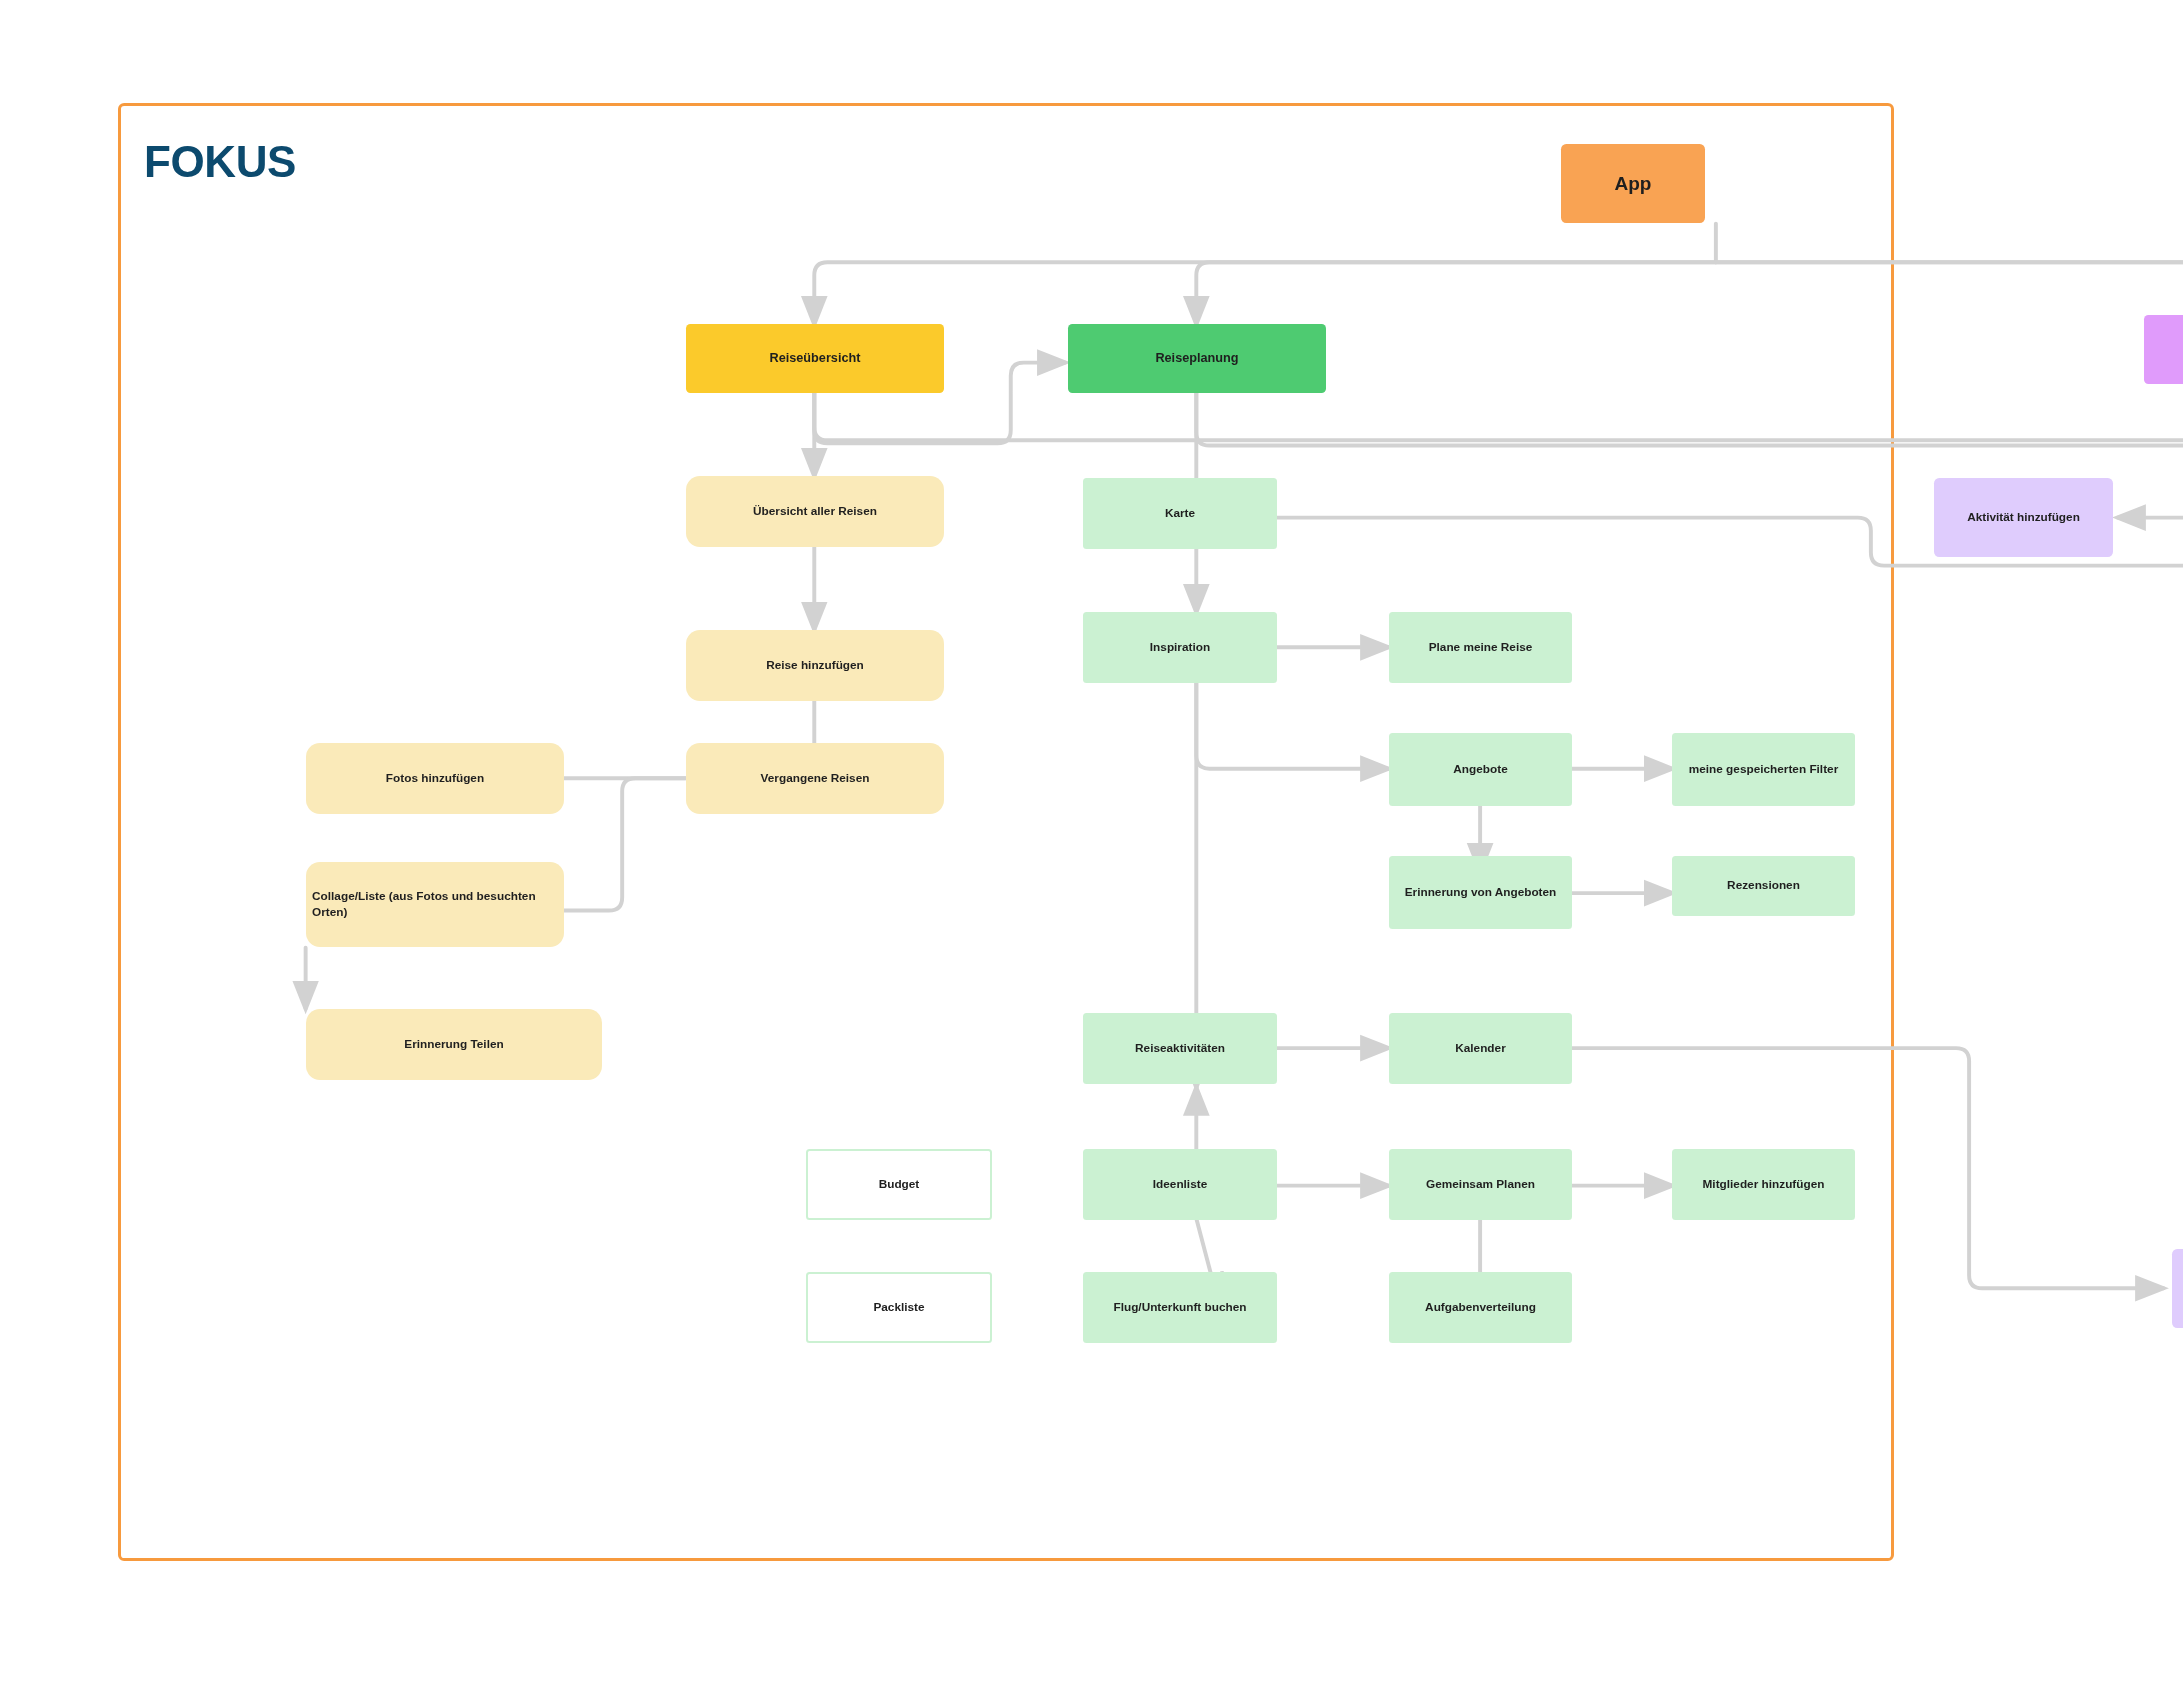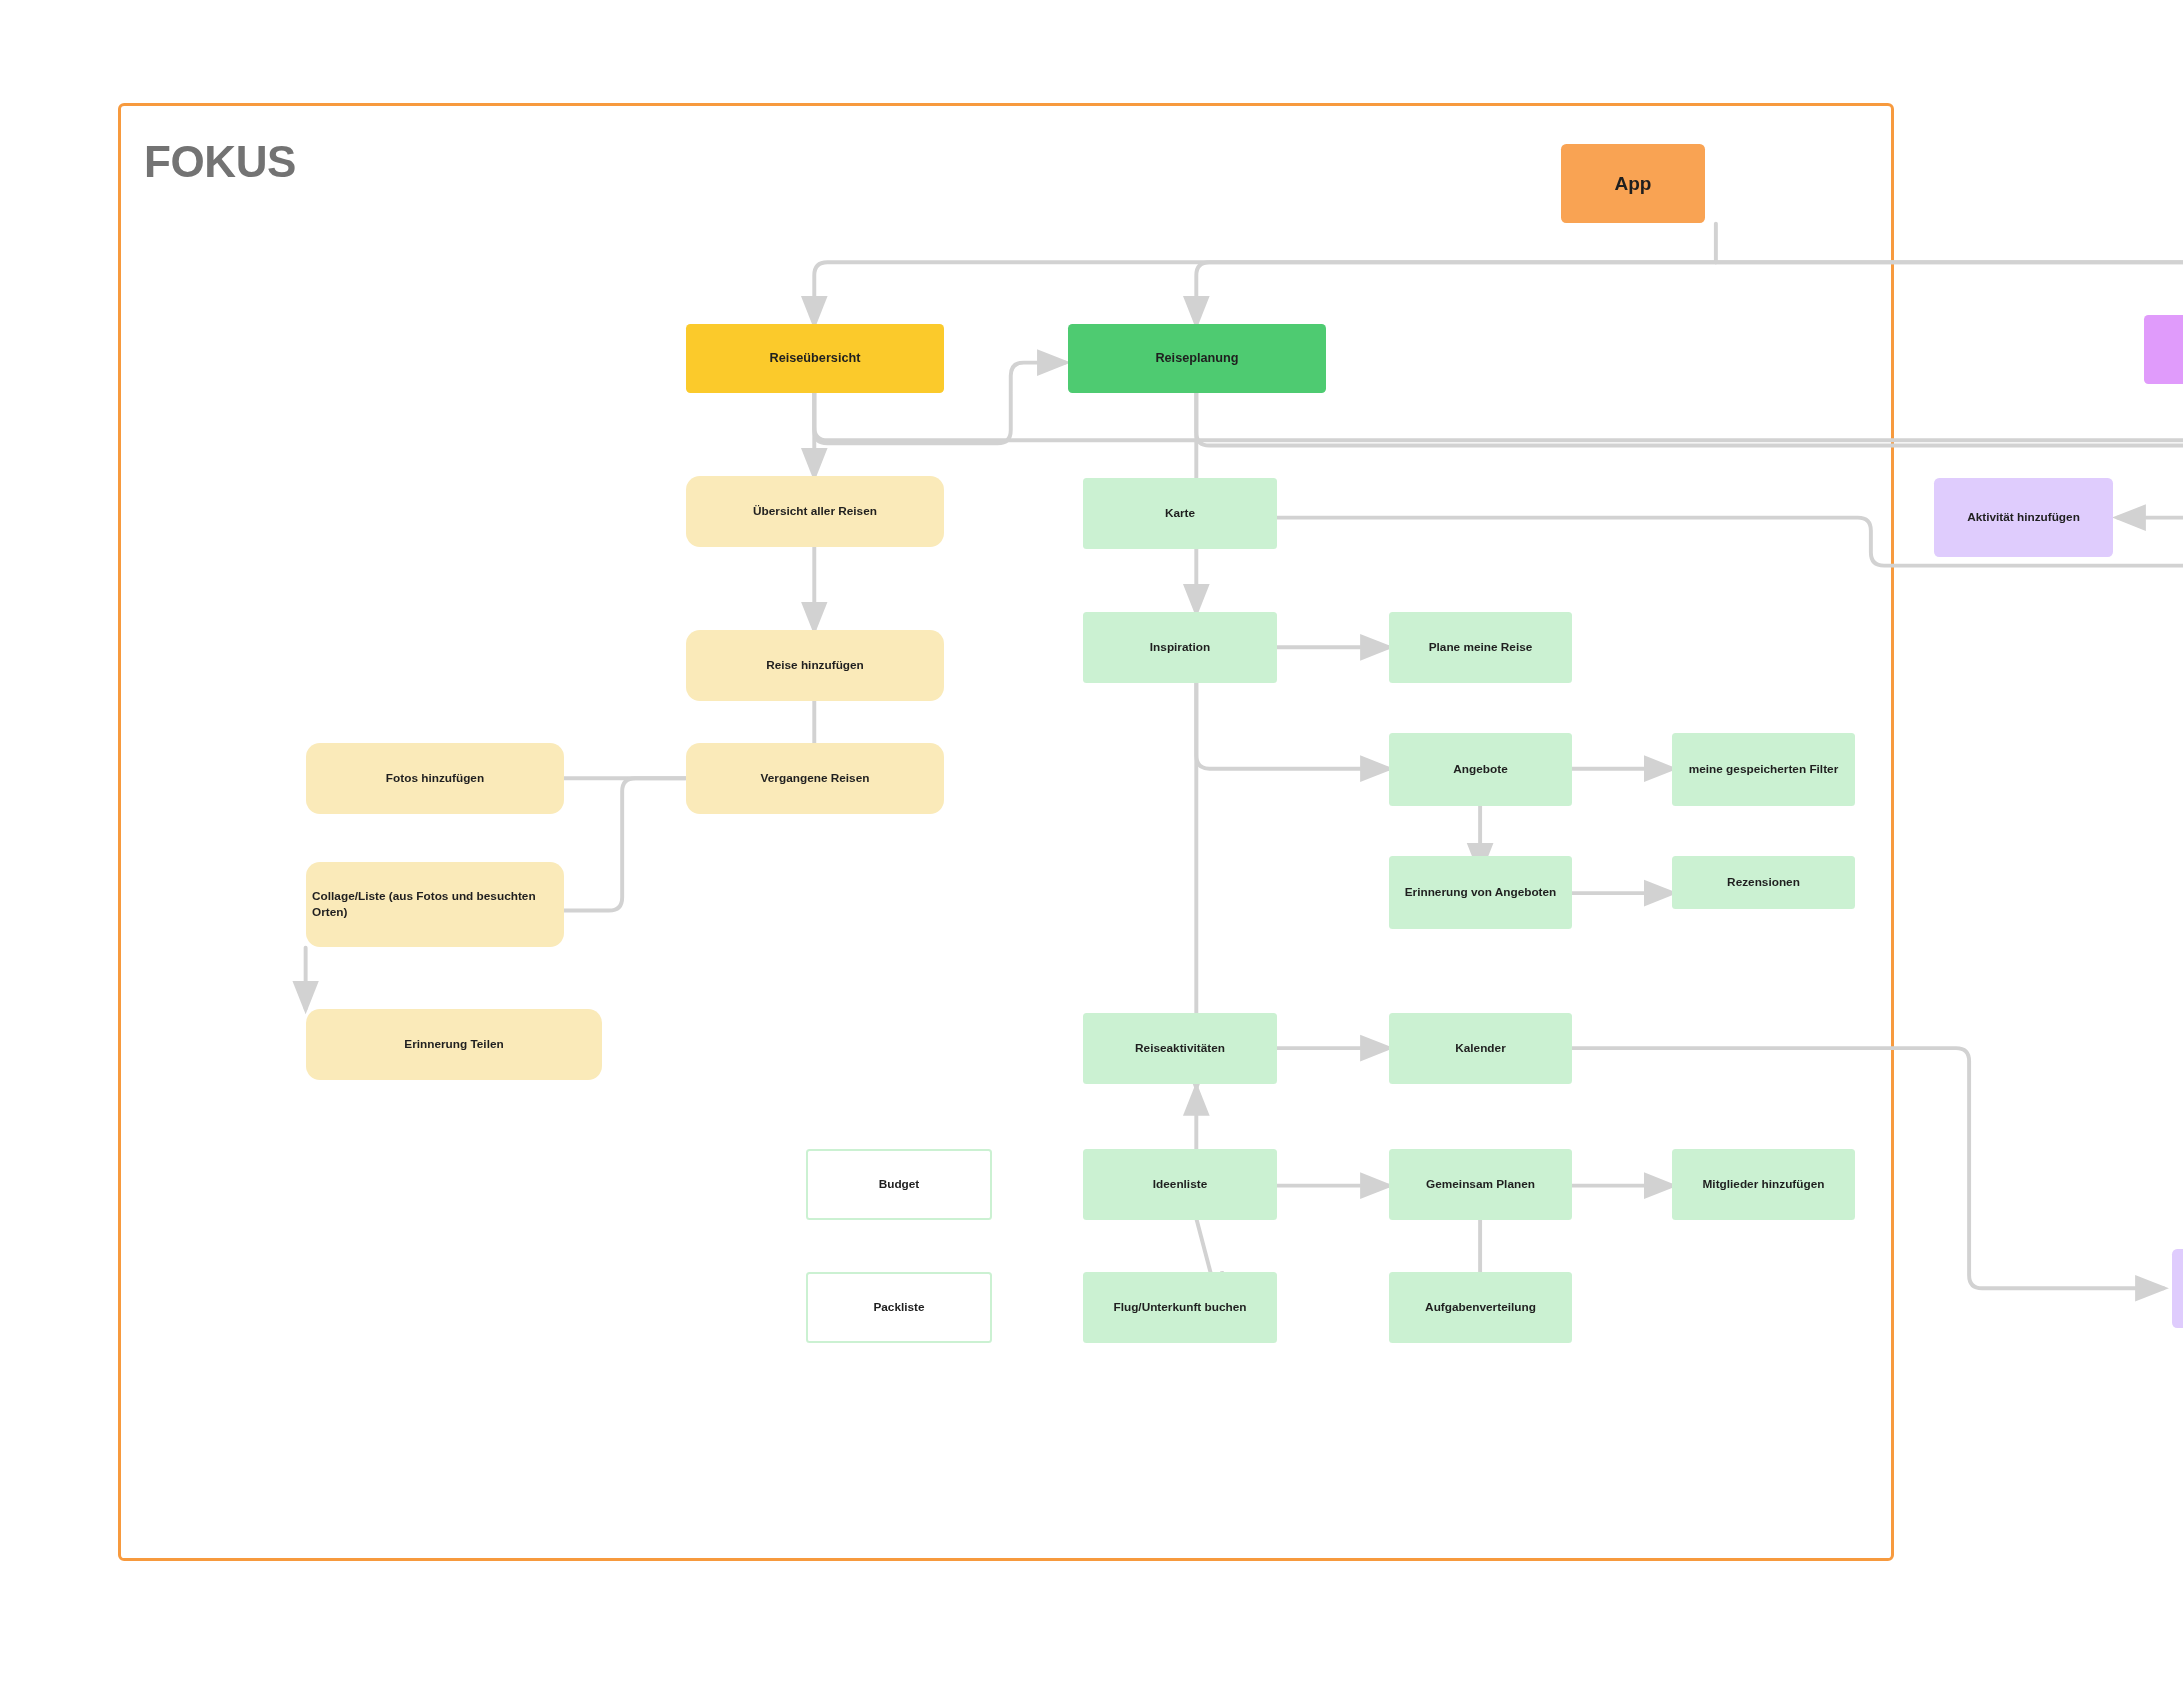--- a/index.html
+++ b/index.html
@@ -12,21 +12,21 @@
   }
   #edges{position:absolute;left:0;top:0;width:3437px;height:1705px;pointer-events:none;}
   .frame{
     position:absolute;
     border:3.9px solid #F79A3E;
     border-radius:6.1px;
     box-sizing:border-box;
   }
   .fokus-title{
     position:absolute;
-    color:#737373;
+    color:#0c4a6e;
     font-weight:bold;
     letter-spacing:-0.4px;
     font-size:44px;
     line-height:44px;
     white-space:nowrap;
   }
   .node{
     position:absolute;
     box-sizing:border-box;
     display:flex;
@@ -178,21 +178,21 @@
   <div class="node n-yellow" style="left:306px;top:743px;width:258px;height:71px;">Fotos hinzufügen</div>
   <div class="node n-yellow" style="left:306px;top:862px;width:258px;height:85px;">Collage/Liste (aus Fotos und besuchten Orten)</div>
   <div class="node n-yellow" style="left:306px;top:1009px;width:296px;height:71px;">Erinnerung Teilen</div>
 
   <div class="node n-green" style="left:1083px;top:478px;width:194px;height:71px;">Karte</div>
   <div class="node n-green" style="left:1083px;top:612px;width:194px;height:71px;">Inspiration</div>
   <div class="node n-green" style="left:1389px;top:612px;width:183px;height:71px;">Plane meine Reise</div>
   <div class="node n-green" style="left:1389px;top:733px;width:183px;height:73px;">Angebote</div>
   <div class="node n-green" style="left:1672px;top:733px;width:183px;height:73px;">meine gespeicherten Filter</div>
   <div class="node n-green" style="left:1389px;top:856px;width:183px;height:73px;">Erinnerung von Angeboten</div>
-  <div class="node n-green" style="left:1672px;top:856px;width:183px;height:53px;">Rezensionen</div>
+  <div class="node n-green" style="left:1672px;top:856px;width:183px;height:60px;">Rezensionen</div>
   <div class="node n-green" style="left:1083px;top:1013px;width:194px;height:71px;">Reiseaktivitäten</div>
   <div class="node n-green" style="left:1389px;top:1013px;width:183px;height:71px;">Kalender</div>
   <div class="node n-green-outline" style="left:806px;top:1149px;width:186px;height:71px;">Budget</div>
   <div class="node n-green" style="left:1083px;top:1149px;width:194px;height:71px;">Ideenliste</div>
   <div class="node n-green" style="left:1389px;top:1149px;width:183px;height:71px;">Gemeinsam Planen</div>
   <div class="node n-green" style="left:1672px;top:1149px;width:183px;height:71px;">Mitglieder hinzufügen</div>
   <div class="node n-green-outline" style="left:806px;top:1272px;width:186px;height:71px;">Packliste</div>
   <div class="node n-green" style="left:1083px;top:1272px;width:194px;height:71px;">Flug/Unterkunft buchen</div>
   <div class="node n-green" style="left:1389px;top:1272px;width:183px;height:71px;">Aufgabenverteilung</div>
 

